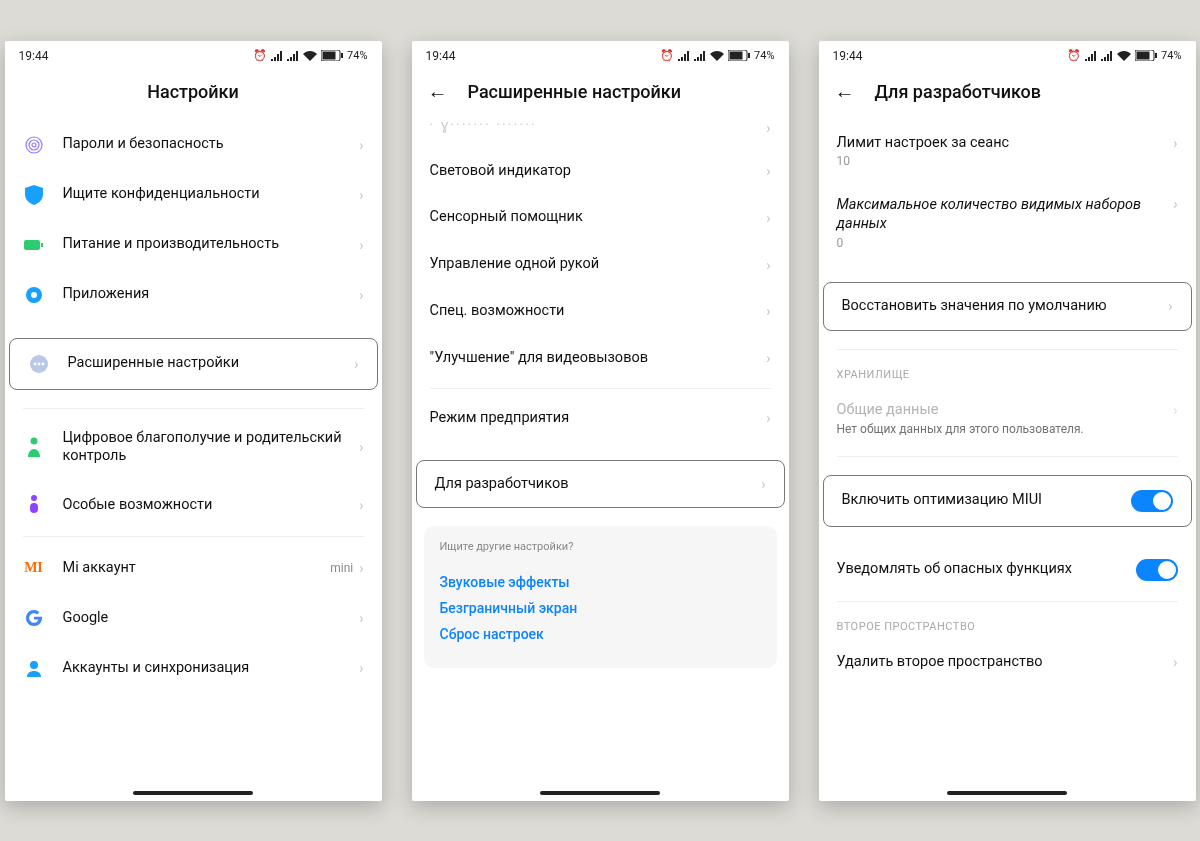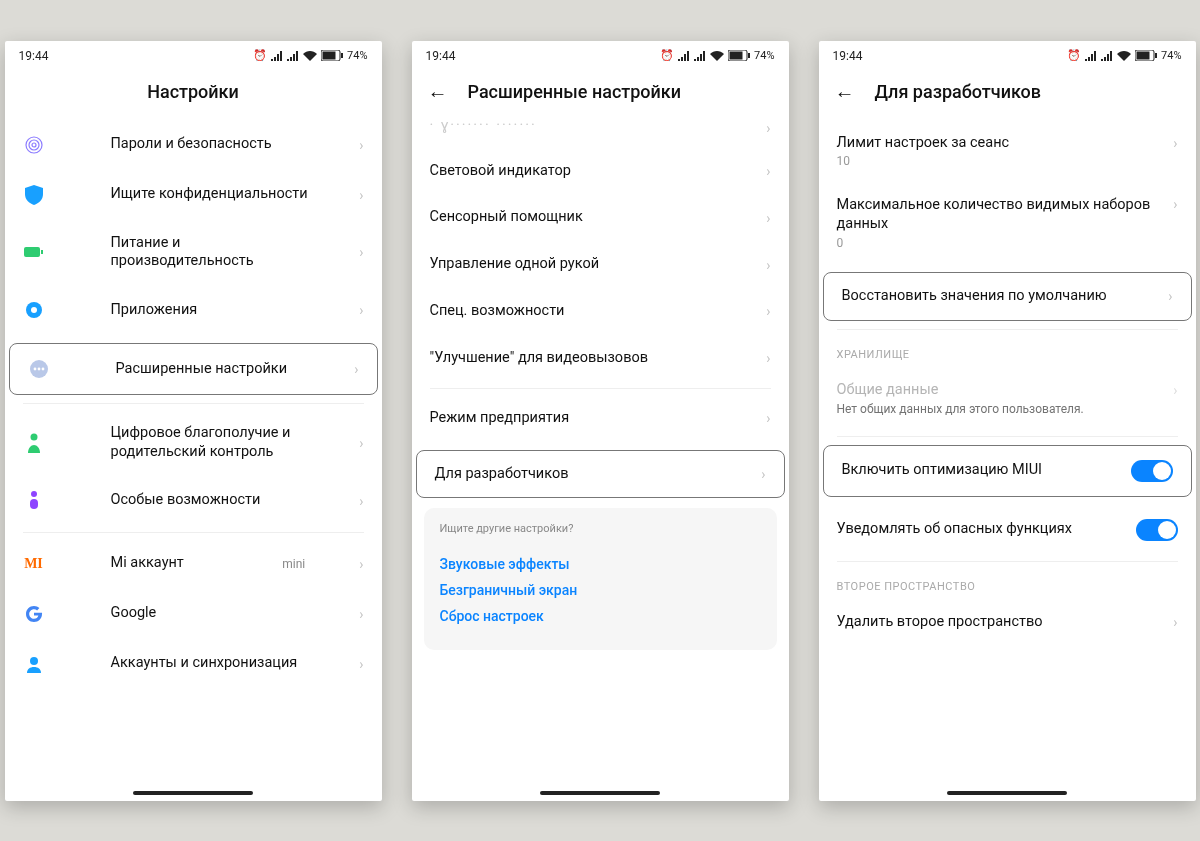--- a/index.html
+++ b/index.html
@@ -53,21 +53,20 @@
   .content {
     flex: 1;
     overflow: hidden;
     padding: 0 0 0 0;
   }
   .row {
     display: flex;
     align-items: center;
     padding: 14px 18px;
     position: relative;
-    gap: 48px;
   }
   .row .icon {
     width: 22px; height: 22px; margin-right: 18px;
     display:flex; align-items:center; justify-content:center;
     flex-shrink:0;
   }
   .row .label {
     flex: 1;
     font-size: 14.5px;
     color: #111;
@@ -82,21 +81,21 @@
     font-size: 12px;
     color: #888;
     margin-right: 6px;
   }
   .chevron {
     color: #c5c5c5;
     font-size: 14px;
   }
   .row.highlighted {
     border: 1.5px solid #777;
-    margin: 8px 4px;
+    margin: 18px 4px;
     border-radius: 8px;
   }
   .row.disabled .label { color: #b5b5b5; }
   .row.disabled .sub { color: #737373; }
   .divider { height:1px; background:#eee; margin: 6px 18px; }
   .section-header {
     font-size: 11px;
     color: #aaa;
     padding: 12px 18px 6px 18px;
     letter-spacing: 0.5px;
@@ -406,21 +405,21 @@
 
     <div class="row" style="display:block;">
       <div style="display:flex;align-items:center;">
         <span class="label">Лимит настроек за сеанс</span>
         <span class="chevron">›</span>
       </div>
       <div class="sub">10</div>
     </div>
 
     <div class="row" style="display:block;">
-      <div style="display:flex;align-items:flex-start;">
+      <div style="display:flex;align-items:flex-start;font-style:italic;">
         <span class="label">Максимальное количество видимых наборов данных</span>
         <span class="chevron">›</span>
       </div>
       <div class="sub">0</div>
     </div>
 
     <div class="row highlighted">
       <span class="label">Восстановить значения по умолчанию</span>
       <span class="chevron">›</span>
     </div>

